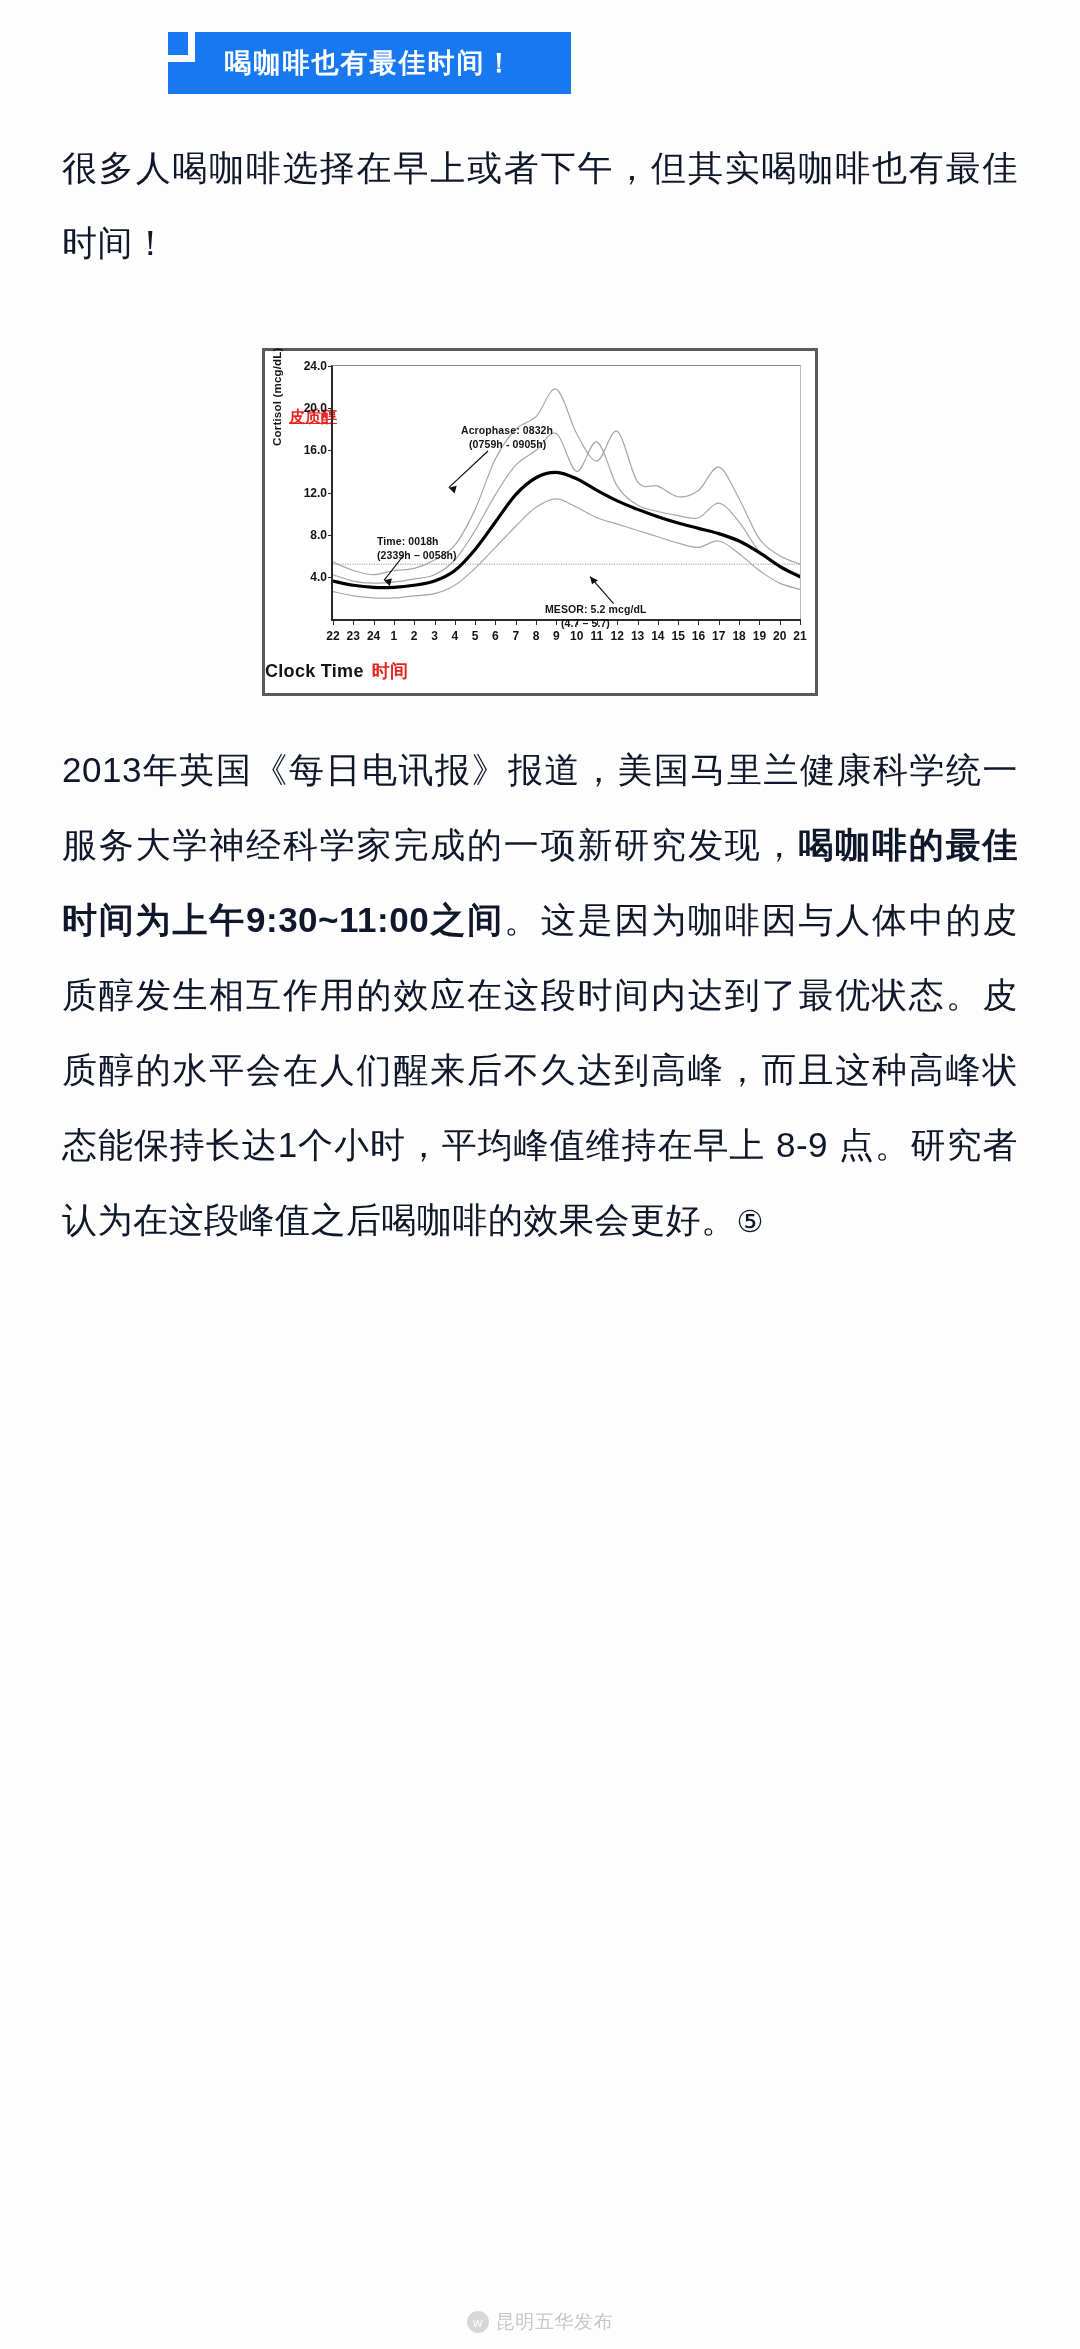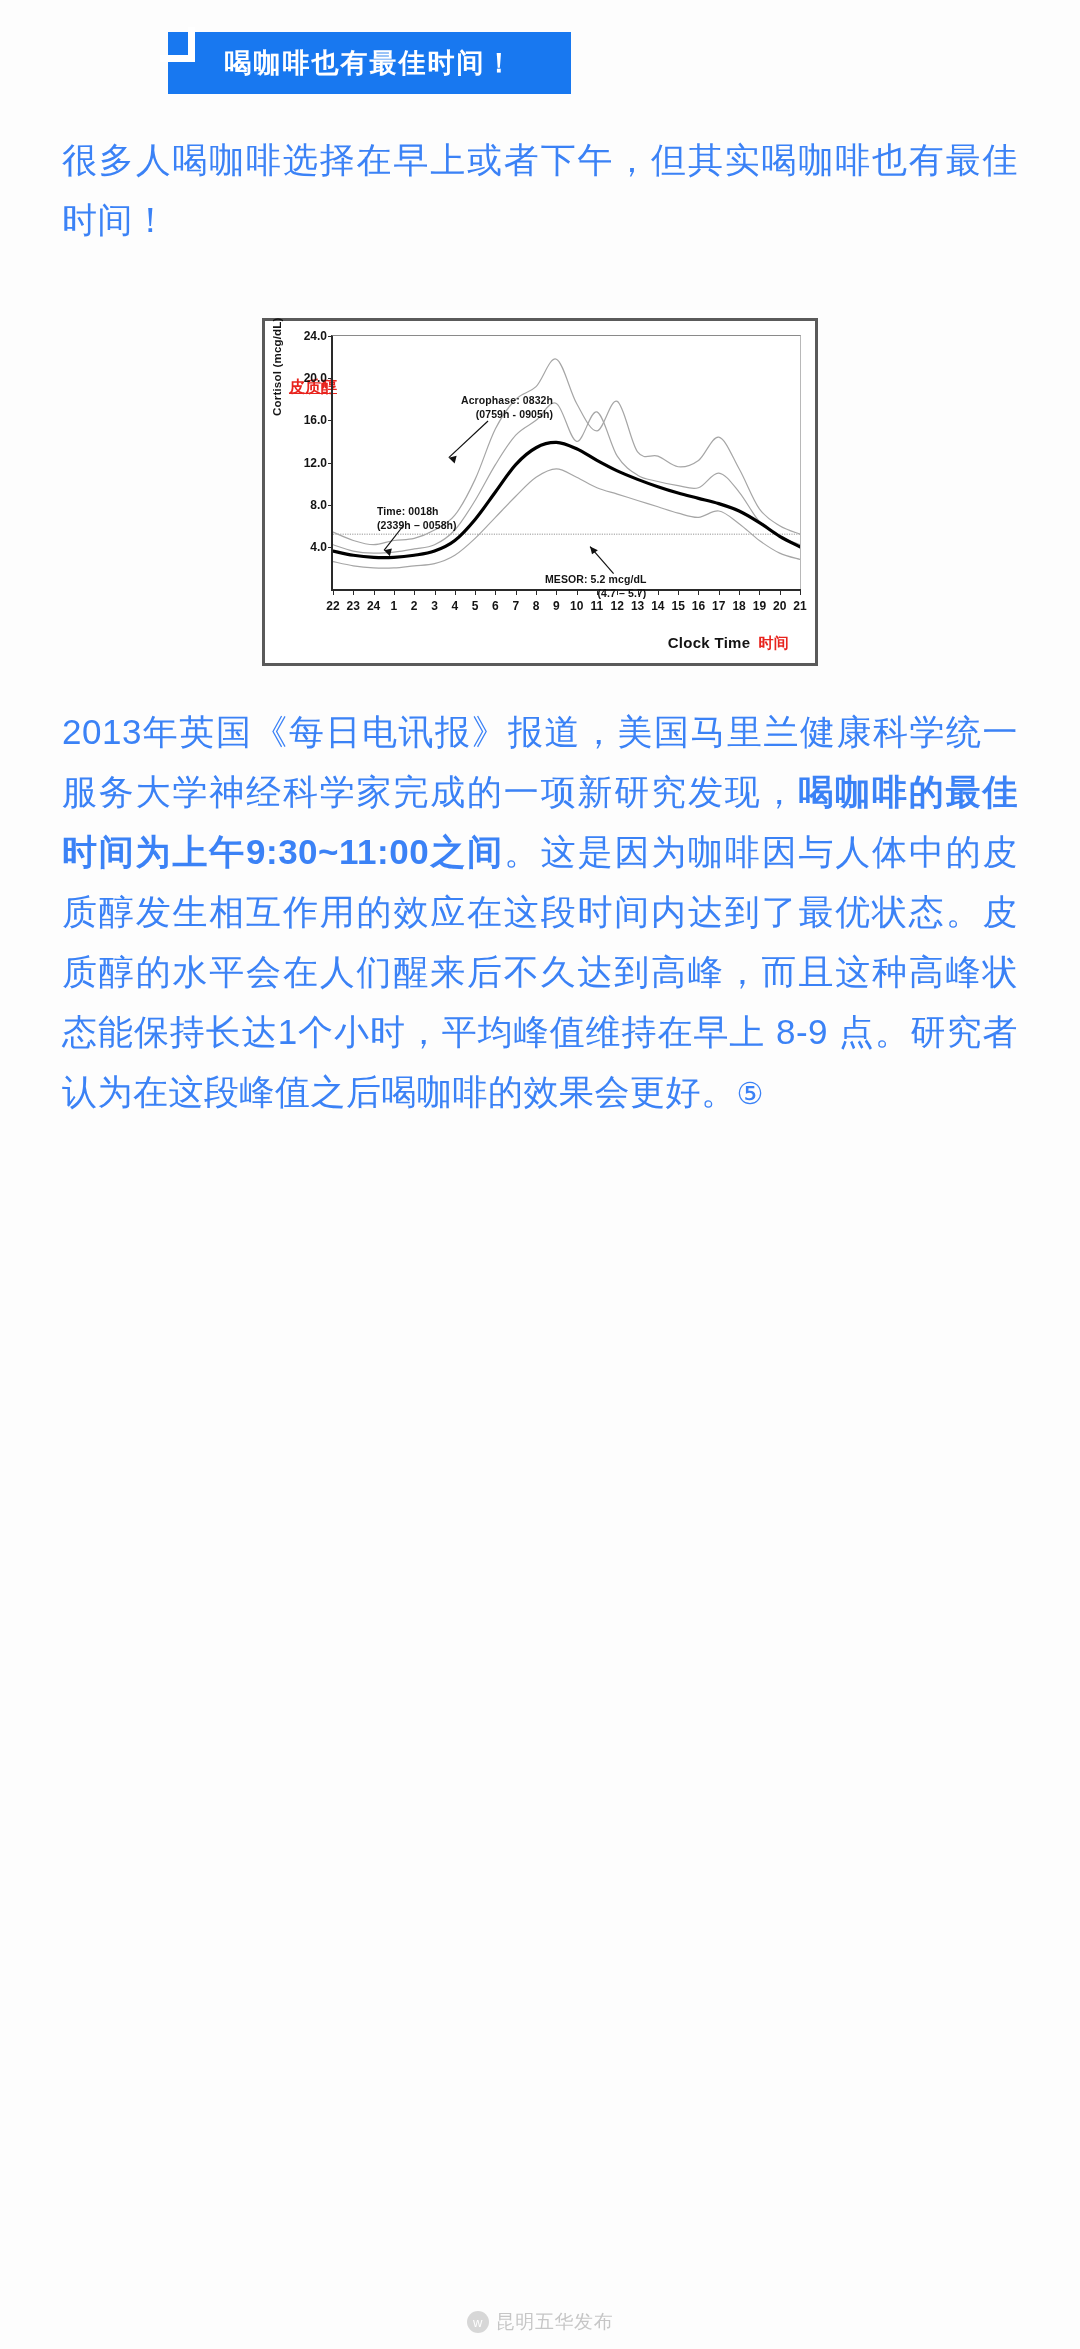--- a/index.html
+++ b/index.html
@@ -58,25 +58,25 @@
     background: #1878f0;
     z-index: 3;
   }
 
   
   .article {
     padding: 0 62px;
   }
   p.para {
     font-size: 35px;
-    line-height: 60px;
+    line-height: 75px;
     letter-spacing: 0.5px;
     text-align: justify;
     margin-bottom: 40px;
-    color: #3b82f6;
+    color: #0f172a;
   }
   p.para b { font-weight: bold; }
   .sup { font-size: 30px; }
 
   .spacer-1 { height: 20px; }
 
   
   .chart-figure {
     margin: 8px 0 36px 0;
     padding: 0 62px;
@@ -150,41 +150,41 @@
     position: absolute;
     top: 100%;
     height: 6px;
     width: 0;
     border-left: 1.5px solid #2a2a2a;
   }
   .xaxis-title {
     position: absolute;
     left: 0; right: 26px;
     bottom: 10px;
-    text-align: right;
-    font-size: 15px;
+    text-align: left;
+    font-size: 18px;
     font-weight: bold;
     letter-spacing: 0.3px;
   }
   .xaxis-title .cn {
     color: #e8241e;
     margin-left: 8px;
   }
   .annot {
     position: absolute;
     font-size: 10.5px;
     font-weight: bold;
     line-height: 14px;
     white-space: nowrap;
     letter-spacing: 0.1px;
   }
   .annot.acro { left: 128px; top: 57px; }
   .annot.nadir { left: 44px; top: 168px; }
   .annot.mesor { left: 212px; top: 236px; }
-  .annot .l2 { display: block; margin-left: 8px; text-align: right; }
+  .annot .l2 { display: block; margin-left: 8px; }
   .annot.mesor .l2 { margin-left: 16px; }
 
   
   .footer {
     position: absolute;
     left: 0; right: 0;
     bottom: 14px;
     display: flex;
     align-items: center;
     justify-content: center;

